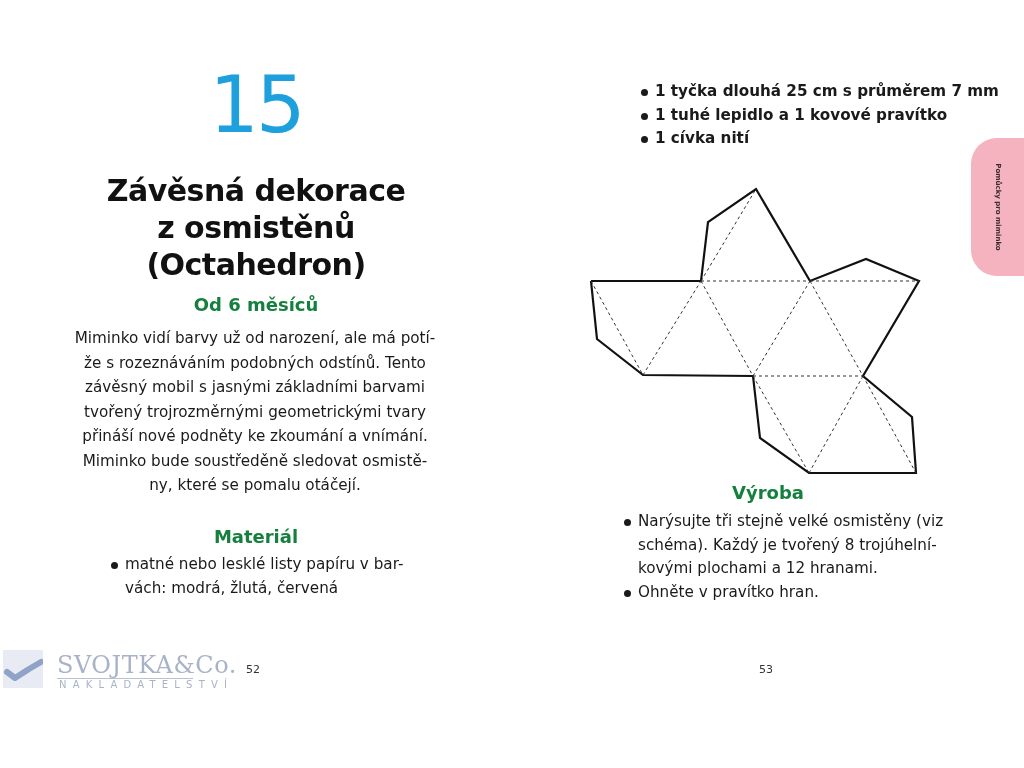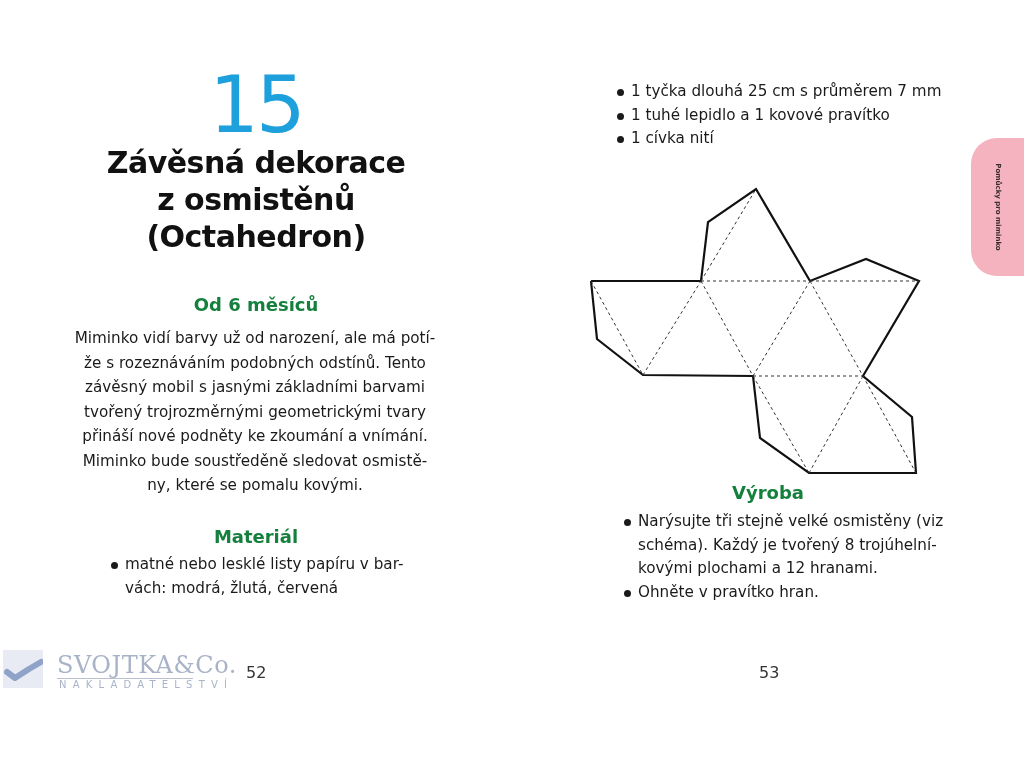--- a/index.html
+++ b/index.html
@@ -4,38 +4,38 @@
 <style>
   html, body { margin:0; padding:0; }
   body { width:1024px; height:768px; background:#ffffff; position:relative; overflow:hidden;
          font-family:"DejaVu Sans", "Liberation Sans", sans-serif; color:#1a1a1a; }
   .page { position:absolute; top:0; height:612px; }
   .page-left { left:0; width:512px; }
   .page-right { left:512px; width:512px; }
 
   .chapter-number { position:absolute; left:0; width:512px; top:66px; text-align:center;
     font-family:"DejaVu Sans", sans-serif; font-size:78px; color:#1ea0dc; letter-spacing:-3px; line-height:1; font-weight:normal; }
-  .title { position:absolute; left:0; width:512px; top:144px; text-align:center;
+  .title { position:absolute; left:0; width:512px; top:172px; text-align:center;
     font-size:30px; font-weight:bold; line-height:37px; color:#111; letter-spacing:-0.5px; }
   .title div { white-space:nowrap; }
   .h2 { position:absolute; text-align:center; font-weight:bold; font-size:18px; color:#15803d; }
   .age-heading { left:0; width:512px; top:294px; }
   .intro { position:absolute; left:62px; width:386px; top:326px; text-align:center;
     font-size:15.2px; line-height:24.5px; color:#1a1a1a; }
   .intro div { white-space:nowrap; }
   .material-heading { left:0; width:512px; top:526px; }
   .bullets { position:absolute; list-style:none; margin:0; padding:0; font-size:15.2px; line-height:23.5px; color:#1a1a1a; }
   .bullets li { position:relative; padding-left:14px; white-space:nowrap; }
   .bullets li .dot { position:absolute; left:0; top:9px; width:7px; height:7px; border-radius:50%; background:#1a1a1a; }
   .material-list { left:111px; top:553px; }
-  .tools-list { left:105px; top:80px; }
+  .tools-list { left:129px; top:80px;font-weight:bold; }
   .production-heading { left:0; width:512px; top:482px; }
   .production-list { left:112px; top:510px; }
 
-  .page-number { position:absolute; top:663px; font-size:16px; color:#333; }
+  .page-number { position:absolute; top:663px; font-size:11px; color:#333; }
   .pn-left { left:246px; }
   .pn-right { left:247px; }
 
   .side-tab { position:absolute; left:459px; top:138px; width:53px; height:138px; background:#f4b3bf;
     border-radius:26px 0 0 26px; }
   .side-tab-label { position:absolute; left:50%; top:50%; transform:translate(-50%,-50%) rotate(90deg);
     font-size:7px; font-weight:bold; color:#3a2a2a; white-space:nowrap; }
 
   .net { position:absolute; left:0; top:0; width:512px; height:768px; }
 
@@ -56,21 +56,21 @@
     <div>(Octahedron)</div>
   </div>
   <div class="h2 age-heading">Od 6 měsíců</div>
   <div class="intro">
     <div>Miminko vidí barvy už od narození, ale má potí-</div>
     <div>že s rozeznáváním podobných odstínů. Tento</div>
     <div>závěsný mobil s jasnými základními barvami</div>
     <div>tvořený trojrozměrnými geometrickými tvary</div>
     <div>přináší nové podněty ke zkoumání a vnímání.</div>
     <div>Miminko bude soustředěně sledovat osmistě-</div>
-    <div>ny, které se pomalu kovými.</div>
+    <div>ny, které se pomalu otáčejí.</div>
   </div>
   <div class="h2 material-heading">Materiál</div>
   <ul class="bullets material-list">
     <li>
       <span class="dot"></span>
       <div>matné nebo lesklé listy papíru v bar-</div>
       <div>vách: modrá, žlutá, červená</div>
     </li>
   </ul>
   <div class="page-number pn-left">52</div>

